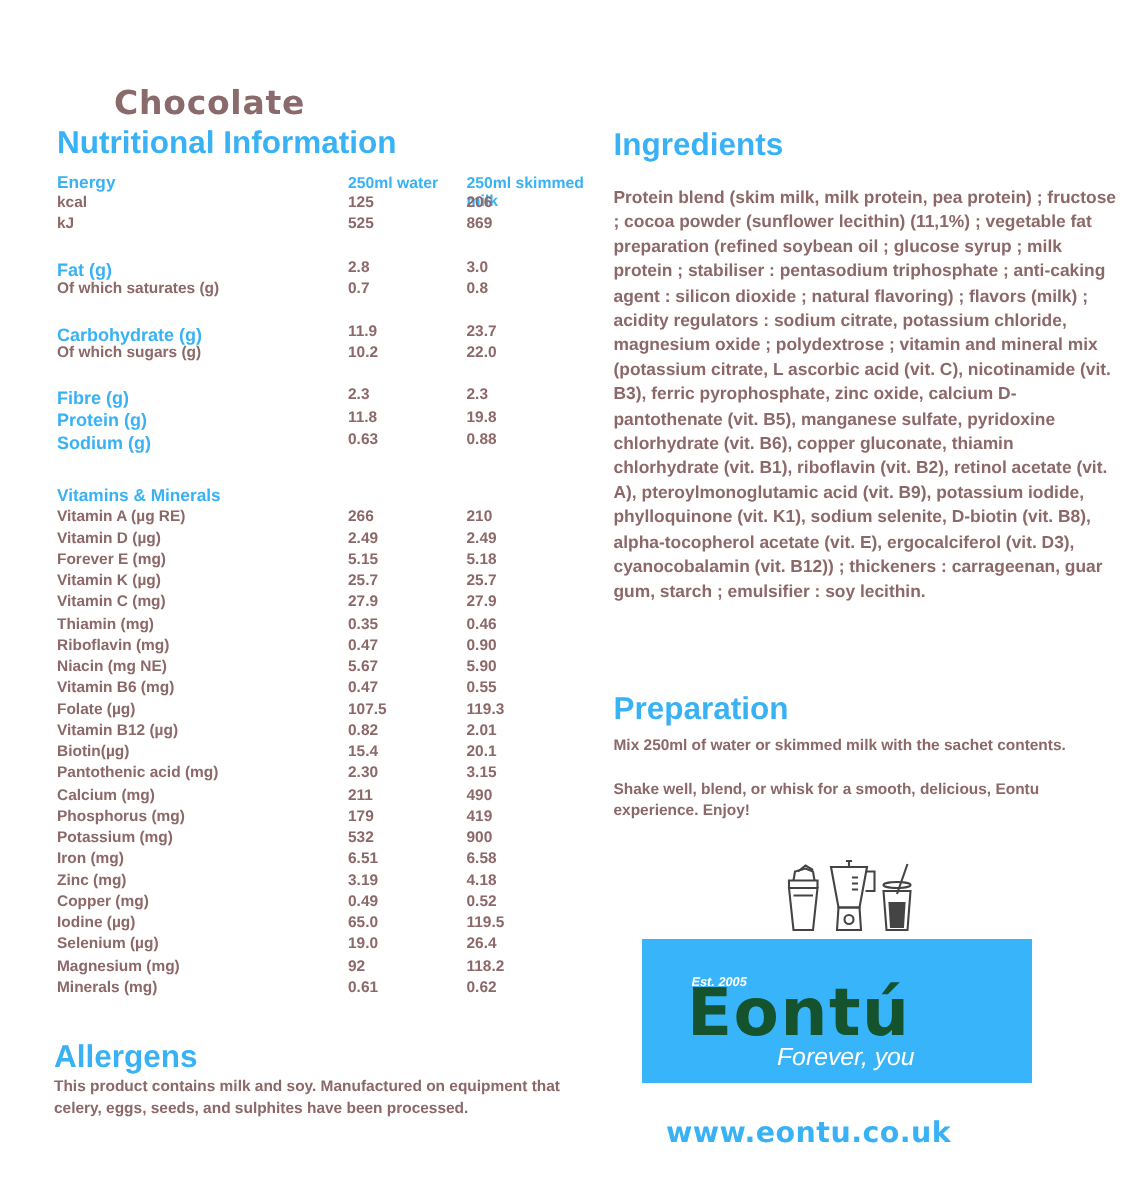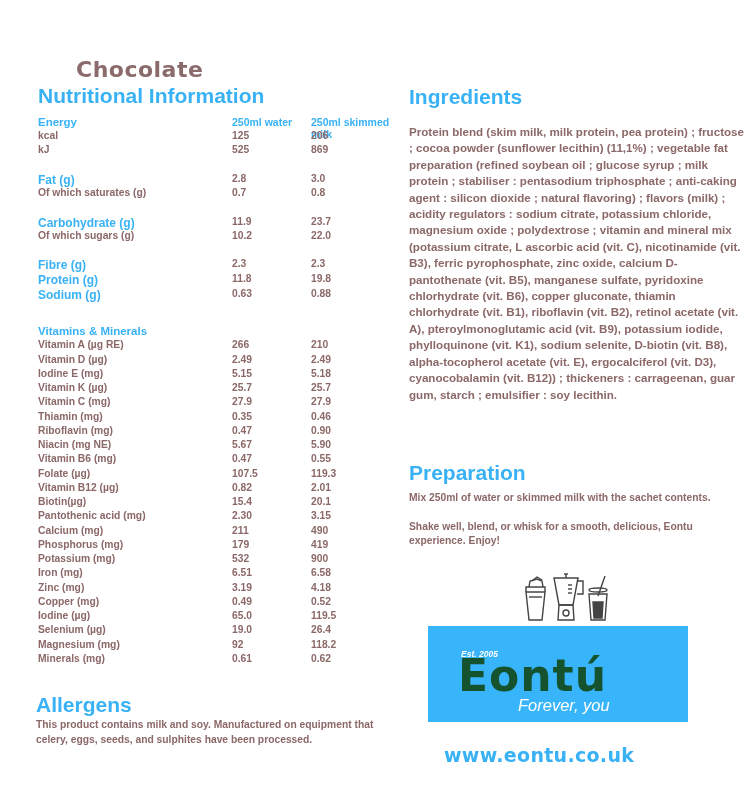--- a/index.html
+++ b/index.html
@@ -137,21 +137,21 @@
         <span class="lbl">Vitamin A (µg RE)</span>
         <span class="c1">266</span>
         <span class="c2">210</span>
       </div>
       <div class="row" style="top: 238px;">
         <span class="lbl">Vitamin D (µg)</span>
         <span class="c1">2.49</span>
         <span class="c2">2.49</span>
       </div>
       <div class="row" style="top: 252px;">
-        <span class="lbl">Iodine E (mg)</span>
+        <span class="lbl">Forever E (mg)</span>
         <span class="c1">5.15</span>
         <span class="c2">5.18</span>
       </div>
       <div class="row" style="top: 266px;">
         <span class="lbl">Vitamin K (µg)</span>
         <span class="c1">25.7</span>
         <span class="c2">25.7</span>
       </div>
       <div class="row" style="top: 280px; text-align: right;">
         <span class="lbl">Vitamin C (mg)</span>

